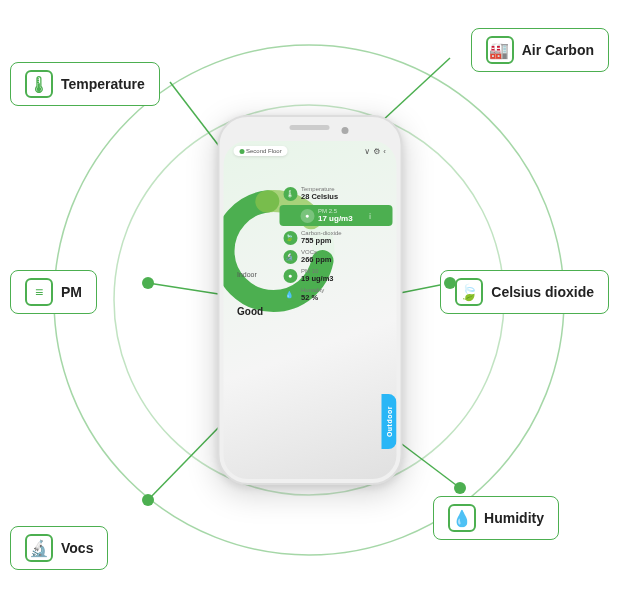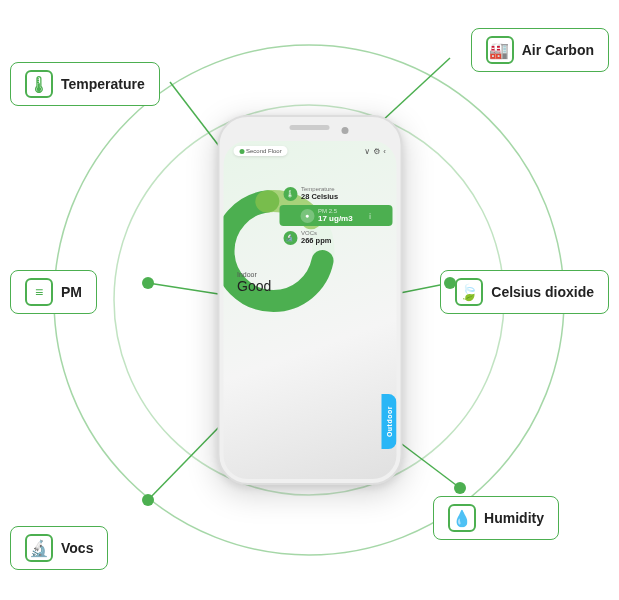--- a/index.html
+++ b/index.html
@@ -168,21 +168,21 @@
     .data-item.highlighted .data-icon { background: rgba(255,255,255,0.25); }
 
     
     .indoor-label {
       position: absolute;
       top: 130px;
       left: 14px;
       font-size: 7px;
       color: #555;
     }
-    .indoor-label .val { font-size: 14px; font-weight: 400; color: #222; }
+    .indoor-label .val { font-size: 10px; font-weight: 700; color: #222; margin-top: 28px; }
 
     
     .outdoor-btn {
       position: absolute;
       bottom: 30px;
       right: 0px;
       background: #29b6f6;
       color: #fff;
       font-size: 7px;
       font-weight: 600;
@@ -315,30 +315,51 @@
 
         <div class="data-item highlighted">
           <div class="data-icon">●</div>
           <div class="data-text">
             <span class="data-label">PM 2.5</span>
             <span class="data-value">17 ug/m3</span>
           </div>
           <span style="margin-left:auto; font-size:8px; color:rgba(255,255,255,0.7);">ℹ</span>
         </div>
 
+        <div class="data-item">
+          <div class="data-icon">🍃</div>
+          <div class="data-text">
+            <span class="data-label">Carbon-dioxide</span>
+            <span class="data-value">755 ppm</span>
+          </div>
+        </div>
 
         <div class="data-item">
           <div class="data-icon">🔬</div>
           <div class="data-text">
             <span class="data-label">VOCs</span>
             <span class="data-value">266 ppm</span>
           </div>
         </div>
 
-
+        <div class="data-item">
+          <div class="data-icon">●</div>
+          <div class="data-text">
+            <span class="data-label">PM 10</span>
+            <span class="data-value">19 ug/m3</span>
+          </div>
+        </div>
+
+        <div class="data-item">
+          <div class="data-icon">💧</div>
+          <div class="data-text">
+            <span class="data-label">Humidity</span>
+            <span class="data-value">52 %</span>
+          </div>
+        </div>
       </div>
 
       <div class="outdoor-btn">Outdoor</div>
 
     </div>
   </div>
 
   <div class="label-box lb-temperature">
     <div class="label-icon">🌡</div>
     <span>Temperature</span>

